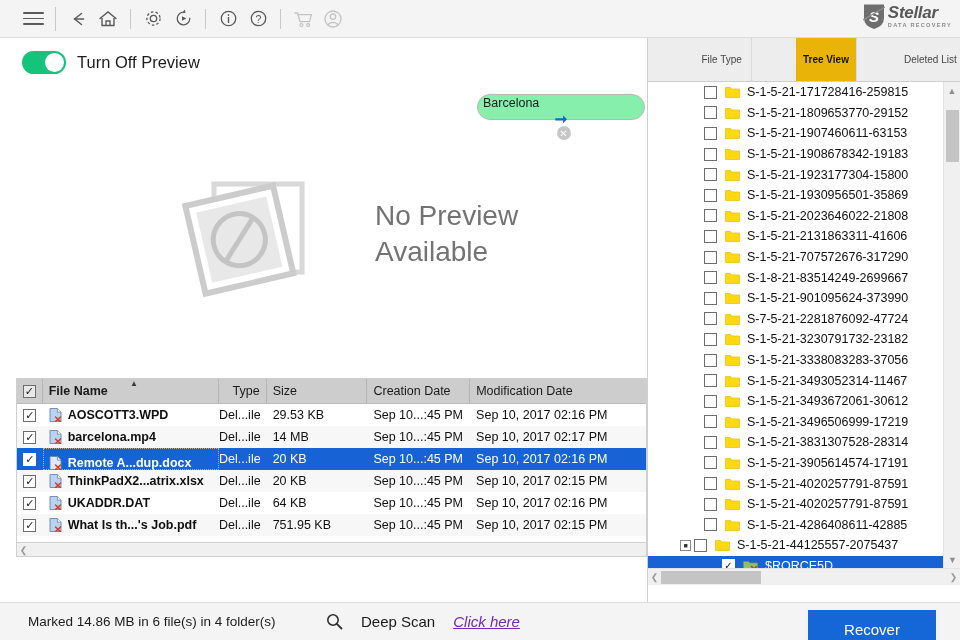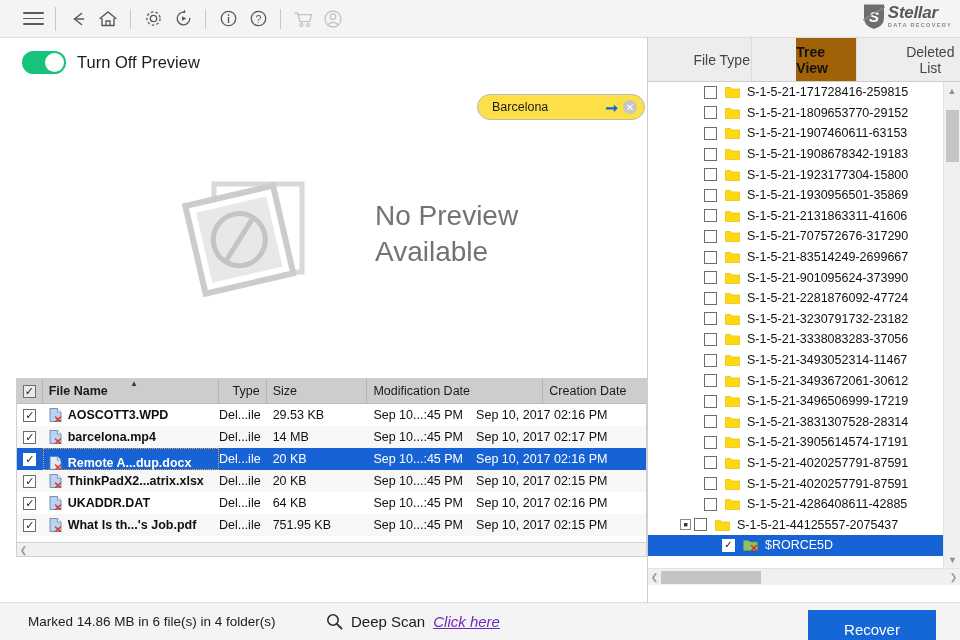--- a/index.html
+++ b/index.html
@@ -45,22 +45,22 @@
   .toggle-wrap { position:absolute; left:22px; top:13px; display:flex; align-items:center;
                  gap:11px; cursor:pointer; }
   .switch { width:44px; height:23px; border-radius:12px; background:#16c37a;
             position:relative; flex:0 0 auto; }
   .switch:after { content:""; position:absolute; right:2px; top:2px; width:19px; height:19px;
                   border-radius:50%; background:#fff; }
   .toggle-label { font-size:16.5px; color:#1c1c1c; }
 
   .searchbox {
     position:absolute; left:477px; top:56px; width:168px; height:26px;
-    border:1px solid #b9b9b9; border-radius:13px; background:#fde047;
-    display:flex; align-items:center; padding:0 7px 0 12px;
+    border:1px solid #b9b9b9; border-radius:13px; background:#86efac;
+    display:flex; align-items:center; padding:0 7px 0 12px;flex-direction:column;
   }
   .searchbox input {
     flex:1; border:0; outline:0; font-size:12.5px; font-family:inherit;
     color:#1b1b1b; background:transparent; min-width:0;
   }
   .s-arrow { color:#1566d6; font-size:15px; line-height:1; margin-right:5px; cursor:pointer;
              font-weight:bold; }
   .s-clear { width:14px; height:14px; border-radius:50%; background:#c6c6c6; color:#fff;
              font-size:10px; display:flex; align-items:center; justify-content:center;
              cursor:pointer; flex:0 0 auto; }
@@ -105,24 +105,24 @@
     position:absolute; left:16px; top:504px; width:631px; height:15px;
     background:#f0f0f0; border:1px solid #cfcfcf; display:flex; align-items:center;
   }
   .hsb-arrow { width:13px; text-align:center; font-size:9px; color:#9a9a9a; cursor:pointer; }
 
   
   .right-pane { position:absolute; left:648px; top:38px; width:312px; height:564px;
                 background:#fff; }
   .tabs { display:flex; height:44px; background:#ededed; border-bottom:1px solid #cfcfcf; }
   .tab { flex:1; display:flex; align-items:center; justify-content:center;
-         font-size:14px; color:#454545; cursor:pointer;
+         font-size:10px; color:#454545; cursor:pointer;
          border-right:1px solid #dadada;margin-left:44px; }
   .tab:last-child { border-right:0;text-align:center; }
-  .tab.active { background:#a16207; color:#121212; font-weight:bold; }
+  .tab.active { background:#eab308; color:#121212; font-weight:bold; }
 
   .tree { position:absolute; left:0; top:44px; width:295px; height:486px;
           overflow:hidden; background:#fff; }
   .tnode { display:flex; align-items:center; height:20.6px; font-size:12.5px;
            color:#111; white-space:nowrap; cursor:pointer; padding-left:56px; }
   .tnode.child { padding-left:74px; }
   .tnode.sel { background:#1763d6; color:#fff; }
   .twist { width:13px; text-align:center; font-size:9px; color:#5e5e5e;
            margin-left:-26px; margin-right:1px; flex:0 0 auto; }
   .tbox { width:11px; height:11px; border:1px solid #8b8b8b; background:#fff;
@@ -145,21 +145,21 @@
                   display:flex; align-items:center; }
   .htrack { position:relative; flex:1; height:15px; }
   .hsb-thumb { position:absolute; left:0; top:1px; width:100px; height:13px;
                background:#c4c4c4; cursor:pointer; }
 
   
   .bottom { position:absolute; left:0; top:602px; width:960px; height:38px;
             background:#f4f4f4; border-top:1px solid #dcdcdc; }
   .marked { position:absolute; left:28px; top:11px; font-size:13.5px; color:#1c1c1c; }
   .deep { position:absolute; left:326px; top:10px; display:flex; align-items:center;
-          gap:8px; font-size:15px; color:#1b1b1b; }
+          gap:18px; font-size:15px; color:#1b1b1b; }
   .deep-link { color:#7029b8; text-decoration:underline; cursor:pointer;font-style:italic; }
   .recover {
     position:absolute; left:808px; top:7px; width:128px; height:38px;
     background:#1566d6; color:#fff; border:0; font-size:15px; cursor:pointer;
     font-family:inherit;
   }
 </style>
 </head>
 <body>
 
@@ -290,25 +290,25 @@
         <div class="th c-name">
           <span>File Name</span>
           <span class="sortcaret">▲</span>
         </div>
         <div class="th c-type">
           <span>Type</span>
         </div>
         <div class="th c-size">
           <span>Size</span>
         </div>
+        <div class="th c-crea">
+          <span>Creation Date</span>
+        </div>
         <div class="th c-modi">
           <span>Modification Date</span>
-        </div>
-        <div class="th c-crea">
-          <span>Creation Date</span>
         </div>
       </div>
       <div id="file-rows">
           <div class="row">
             <div class="td c-chk" style="justify-content:center">
               <span class="chk">✓</span>
             </div>
             <div class="td c-name namecell">
               <span class="fileicon"><svg width="13" height="14" viewBox="0 0 13 14">
                   <path d="M1 0.5 L8.4 0.5 L12 4.2 L12 13.5 L1 13.5 Z" fill="#b9d3f2" stroke="#6a86a8" stroke-width="0.9"></path>
@@ -481,49 +481,56 @@
           <span class="folder"><svg width="15" height="12" viewBox="0 0 15 12">
               <path d="M0.5 1.5 L5.5 1.5 L6.8 3 L14.5 3 L14.5 11.5 L0.5 11.5 Z" fill="#ffd90f" stroke="#e2bf06" stroke-width="0.7"></path>
             </svg></span>
           <span>S-1-5-21-1930956501-35869</span>
         </div>
         <div class="tnode">
           <span class="tchk"></span>
           <span class="folder"><svg width="15" height="12" viewBox="0 0 15 12">
               <path d="M0.5 1.5 L5.5 1.5 L6.8 3 L14.5 3 L14.5 11.5 L0.5 11.5 Z" fill="#ffd90f" stroke="#e2bf06" stroke-width="0.7"></path>
             </svg></span>
+          <span>S-1-5-21-2023646022-21808</span>
+        </div>
+        <div class="tnode">
+          <span class="tchk"></span>
+          <span class="folder"><svg width="15" height="12" viewBox="0 0 15 12">
+              <path d="M0.5 1.5 L5.5 1.5 L6.8 3 L14.5 3 L14.5 11.5 L0.5 11.5 Z" fill="#ffd90f" stroke="#e2bf06" stroke-width="0.7"></path>
+            </svg></span>
           <span>S-1-5-21-2131863311-41606</span>
         </div>
         <div class="tnode">
           <span class="tchk"></span>
           <span class="folder"><svg width="15" height="12" viewBox="0 0 15 12">
               <path d="M0.5 1.5 L5.5 1.5 L6.8 3 L14.5 3 L14.5 11.5 L0.5 11.5 Z" fill="#ffd90f" stroke="#e2bf06" stroke-width="0.7"></path>
             </svg></span>
           <span>S-1-5-21-707572676-317290</span>
         </div>
         <div class="tnode">
           <span class="tchk"></span>
           <span class="folder"><svg width="15" height="12" viewBox="0 0 15 12">
               <path d="M0.5 1.5 L5.5 1.5 L6.8 3 L14.5 3 L14.5 11.5 L0.5 11.5 Z" fill="#ffd90f" stroke="#e2bf06" stroke-width="0.7"></path>
             </svg></span>
-          <span>S-1-5-21-83514249-2699667</span>
+          <span>S-1-8-21-83514249-2699667</span>
         </div>
         <div class="tnode">
           <span class="tchk"></span>
           <span class="folder"><svg width="15" height="12" viewBox="0 0 15 12">
               <path d="M0.5 1.5 L5.5 1.5 L6.8 3 L14.5 3 L14.5 11.5 L0.5 11.5 Z" fill="#ffd90f" stroke="#e2bf06" stroke-width="0.7"></path>
             </svg></span>
           <span>S-1-5-21-901095624-373990</span>
         </div>
         <div class="tnode">
           <span class="tchk"></span>
           <span class="folder"><svg width="15" height="12" viewBox="0 0 15 12">
               <path d="M0.5 1.5 L5.5 1.5 L6.8 3 L14.5 3 L14.5 11.5 L0.5 11.5 Z" fill="#ffd90f" stroke="#e2bf06" stroke-width="0.7"></path>
             </svg></span>
-          <span>S-1-5-21-2281876092-47724</span>
+          <span>S-7-5-21-2281876092-47724</span>
         </div>
         <div class="tnode">
           <span class="tchk"></span>
           <span class="folder"><svg width="15" height="12" viewBox="0 0 15 12">
               <path d="M0.5 1.5 L5.5 1.5 L6.8 3 L14.5 3 L14.5 11.5 L0.5 11.5 Z" fill="#ffd90f" stroke="#e2bf06" stroke-width="0.7"></path>
             </svg></span>
           <span>S-1-5-21-3230791732-23182</span>
         </div>
         <div class="tnode">
           <span class="tchk"></span>

